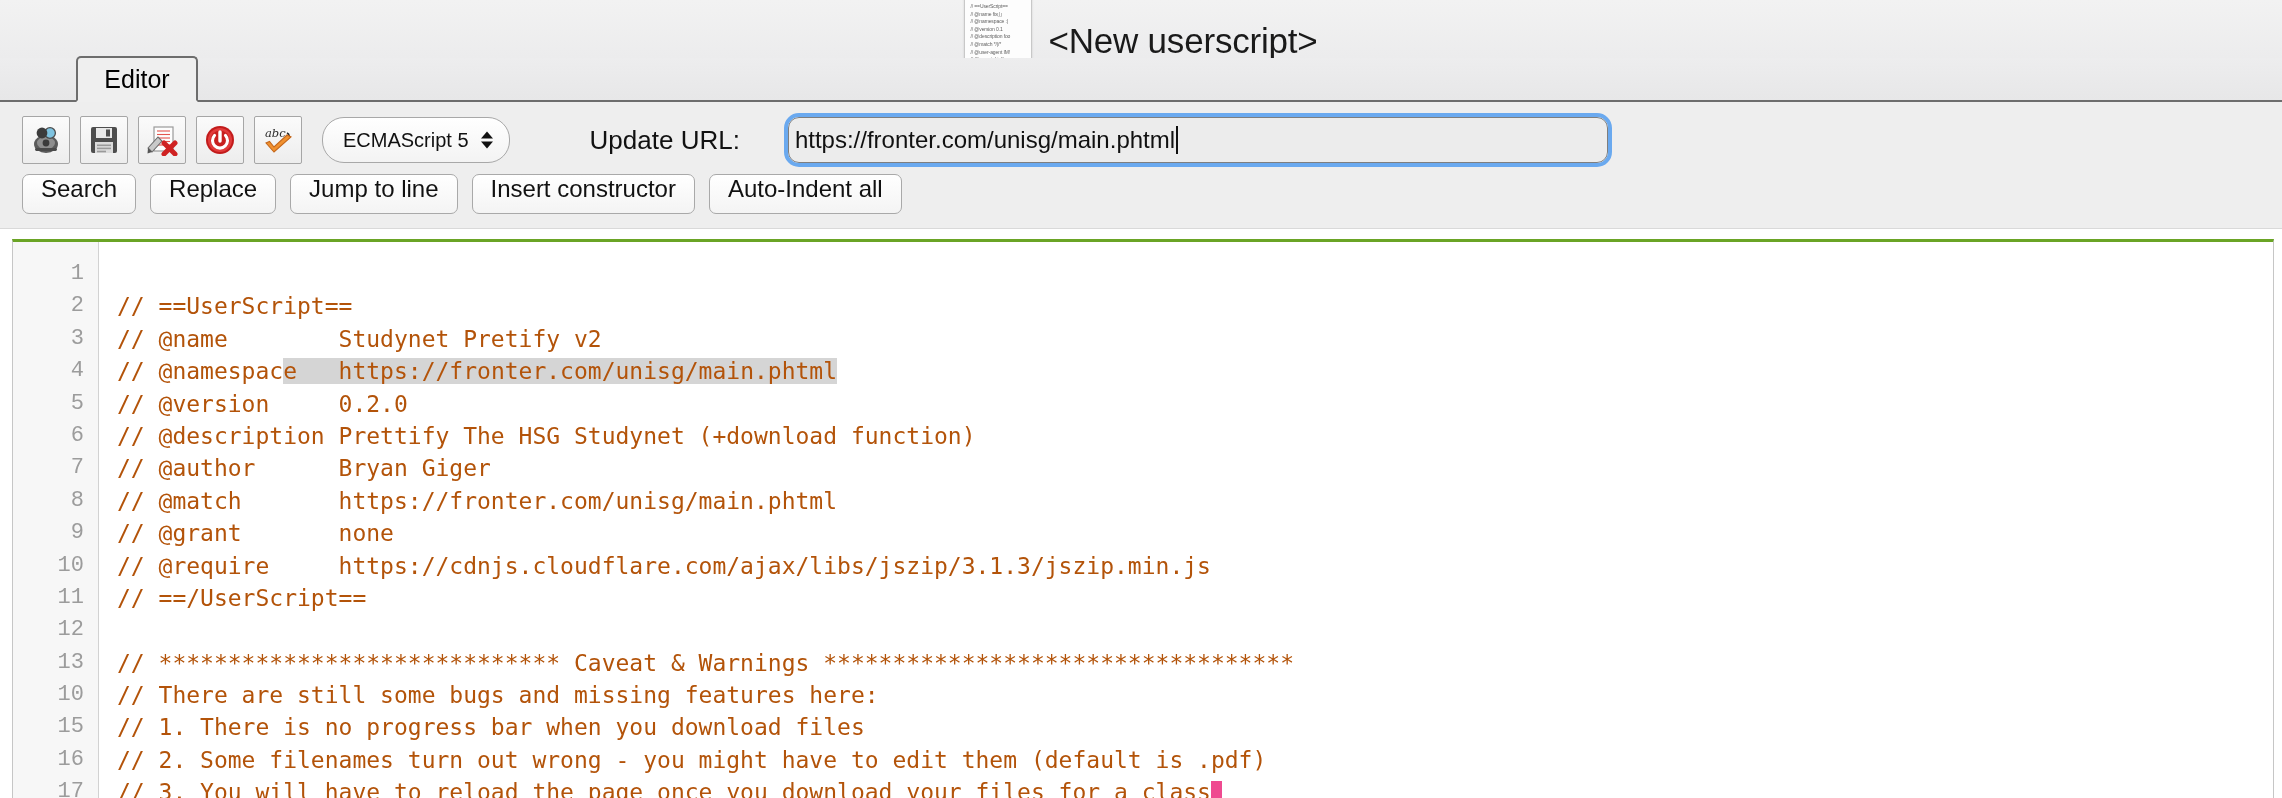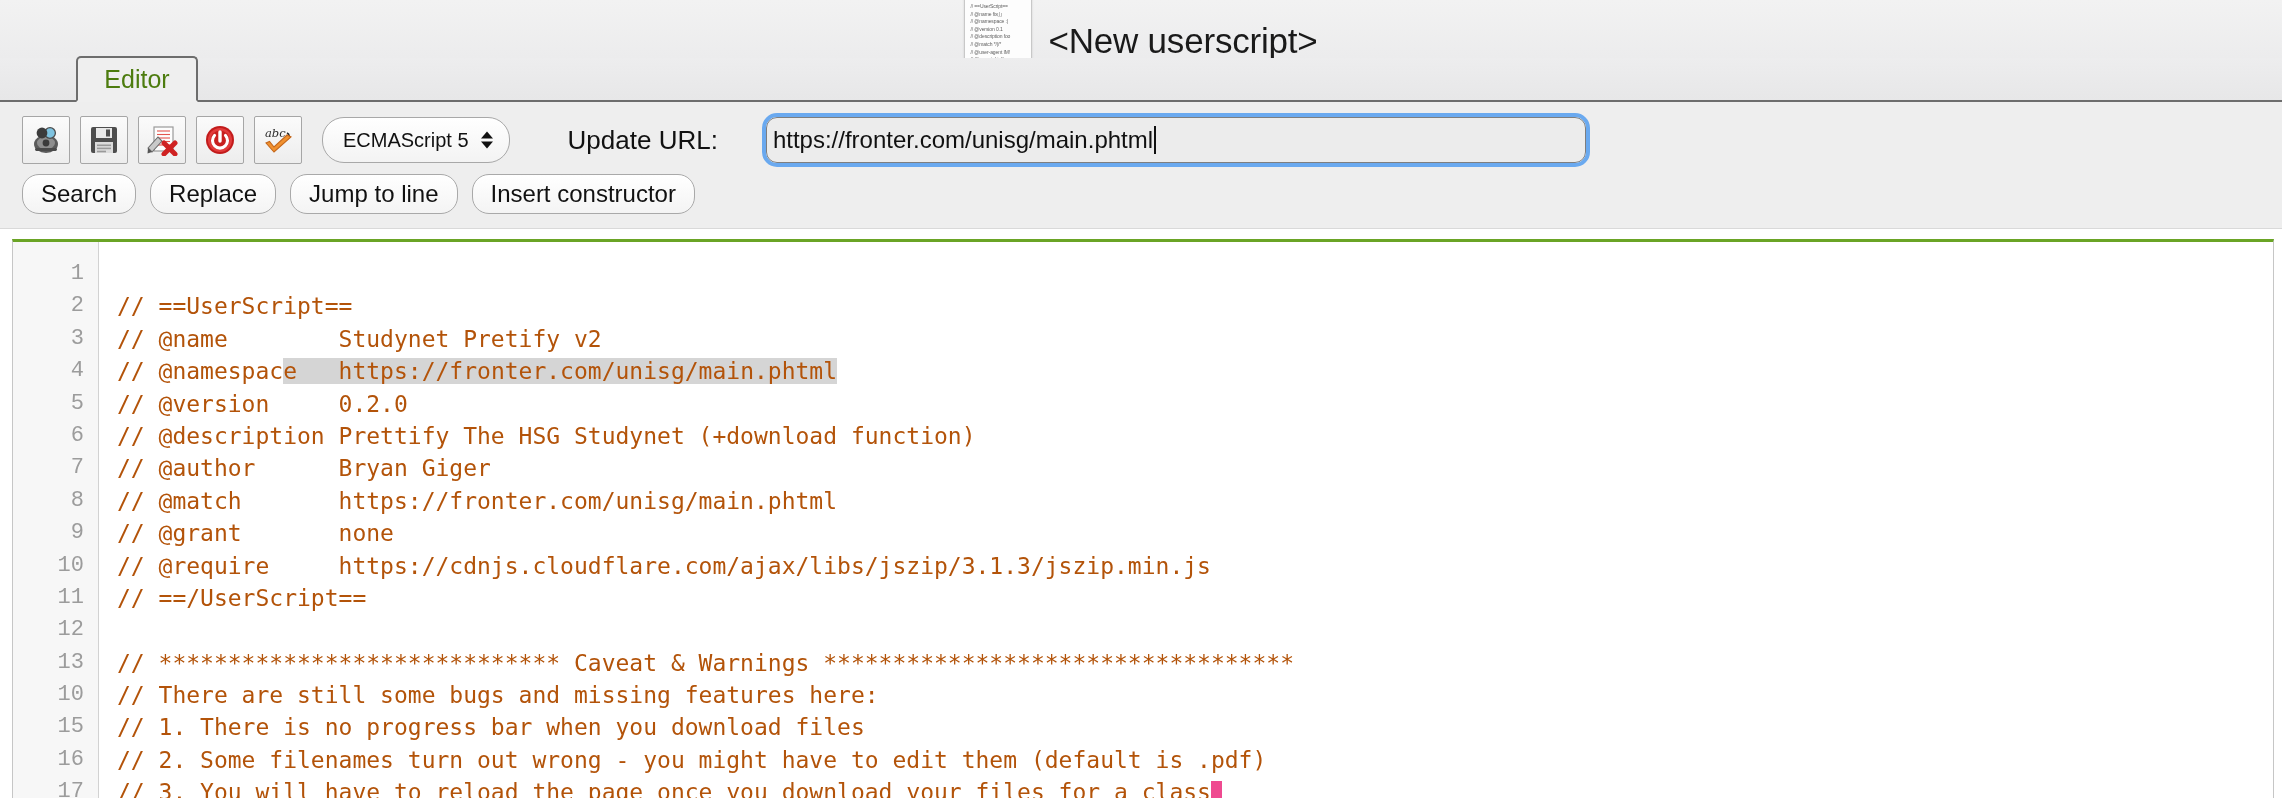--- a/index.html
+++ b/index.html
@@ -81,21 +81,21 @@
     min-width: 122px;
     box-sizing: border-box;
     background: #efefef;
     border: 2px solid #6d6d6d;
     border-bottom: 2px solid #efefef;
     border-radius: 5px 5px 0 0;
     display: flex;
     align-items: center;
     justify-content: center;
     font-size: 25px;
-    color: #4d7c0f;
+    color: #000000;
     padding: 0 22px;
   }
 
   
   .toolbars {
     background: #eeeeee;
     padding: 12px 8px 12px 0;
     border-bottom: 1px solid #d9d9d9;
   }
   .toolbar-row {
@@ -153,21 +153,21 @@
     width: 0; height: 0;
     border-left: 6px solid transparent;
     border-right: 6px solid transparent;
   }
   .select-arrows i.up   { border-bottom: 7px solid #111; }
   .select-arrows i.down { border-top: 7px solid #111; }
 
   .url-label {
     font-size: 26px;
     color: #111;
-    margin-left: 58px;
+    margin-left: 80px;
     white-space: nowrap;
   }
   .url-input {
     margin-left: 48px;
     width: 806px;
     height: 38px;
     box-sizing: content-box;
     padding: 3px 6px;
     background: #ececec;
     border: 1px solid #7e7e7e;
@@ -184,25 +184,24 @@
   .caret-text {
     border-right: 2px solid #111;
     padding-right: 1px;
   }
 
   .txt-btn {
     height: 40px;
     box-sizing: border-box;
     background: linear-gradient(to bottom, #ffffff, #f4f4f4);
     border: 1px solid #a9a9a9;
-    border-radius: 17px;
+    border-radius: 7px;
     padding: 0 18px;
     margin-right: 14px;
     display: flex;
-    align-items: center;
     font-size: 24px;
     color: #111;
     white-space: nowrap;
     flex: 0 0 auto;
   }
 
   
   .editor {
     margin: 10px 8px 0 12px;
     border-top: 3px solid #6aa425;
@@ -372,20 +371,23 @@
       <span>Search</span>
     </div>
     <div class="txt-btn">
       <span>Replace</span>
     </div>
     <div class="txt-btn">
       <span>Jump to line</span>
     </div>
     <div class="txt-btn">
       <span>Insert constructor</span>
+    </div>
+    <div class="txt-btn">
+      <span>Auto-Indent all</span>
     </div>
   </div>
 </div>
 
 <div class="editor">
   <div class="gutter">
       <div>1</div>
       <div>2</div>
       <div>3</div>
       <div>4</div>

